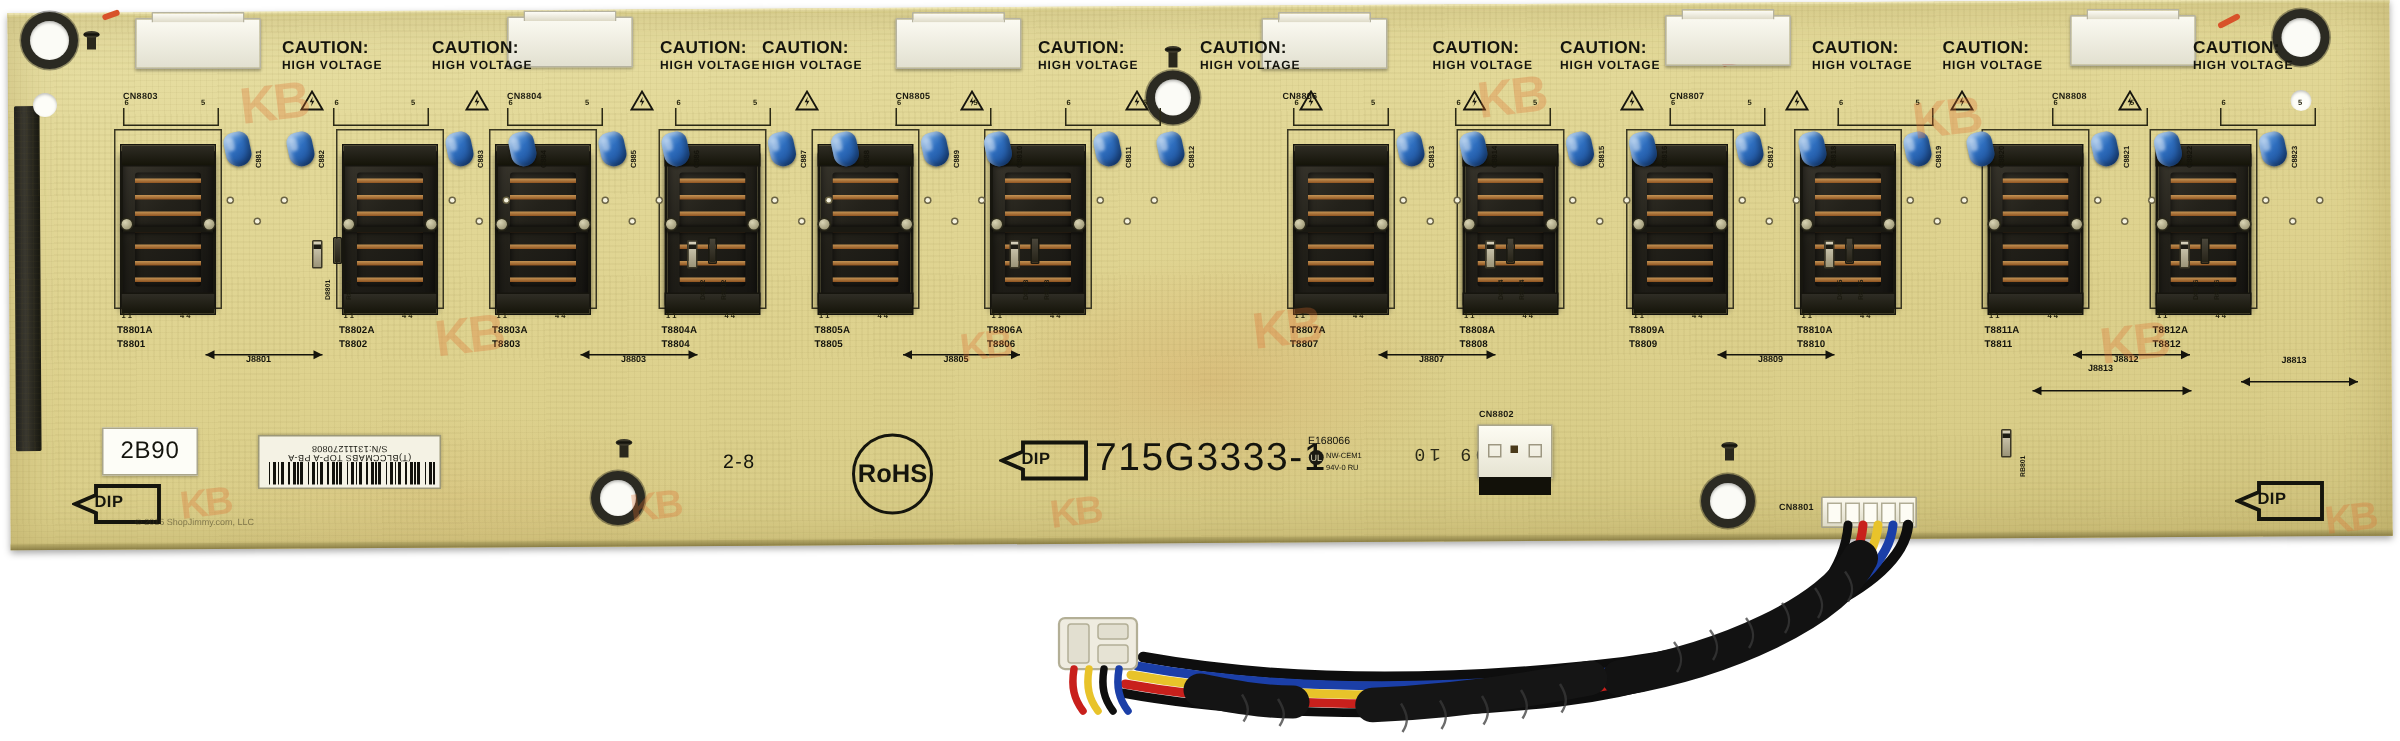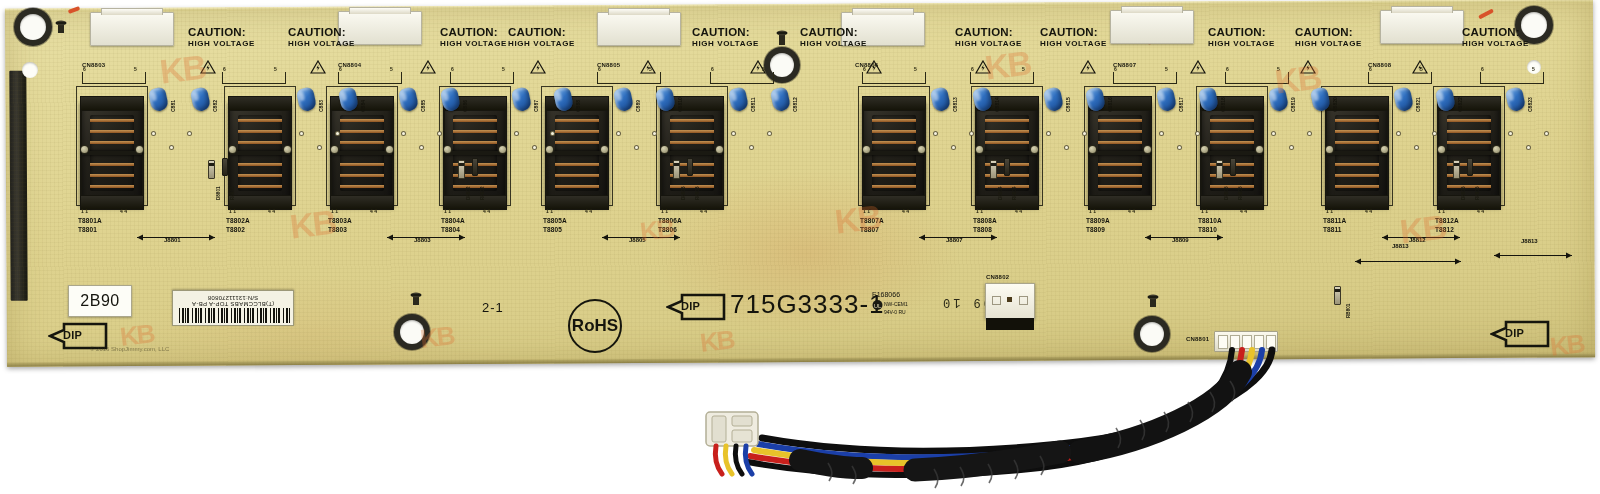--- a/index.html
+++ b/index.html
@@ -733,23 +733,23 @@
   <div class="sticker" style="left:68px;top:285px;width:62px;height:30px">
     <span>2B90</span>
   </div>
 
   <div class="bcwrap" style="left:172px;top:290px;width:120px;height:34px">
     <div class="bars"></div>
     <div class="bc-l1">(T)BLCCMABS  TOP-A PB-A</div>
     <div class="bc-l2">S/N:13111270808</div>
   </div>
 
-  <div class="twoone" style="left:482px;top:300px">2-1</div>
-
-  <div class="rohs" style="left:568px;top:299px">
+  <div class="twoone" style="left:482px;top:300px">2-8</div>
+
+  <div class="rohs" style="left:568px;top:289px">
     <span>RoHS</span>
   </div>
 
   <div class="dip" style="left:666px;top:293px;width:62px;height:28px">
     <svg width="62" height="28" viewBox="0 0 62 28">
         <path d="M16 2 L58 2 L58 26 L16 26 L16 20 L2 14 L16 8 Z" fill="none" stroke="#15150d" stroke-width="2.6"></path>
       </svg>
     <span>DIP</span>
   </div>
   <div class="dip" style="left:48px;top:322px;width:62px;height:28px">

